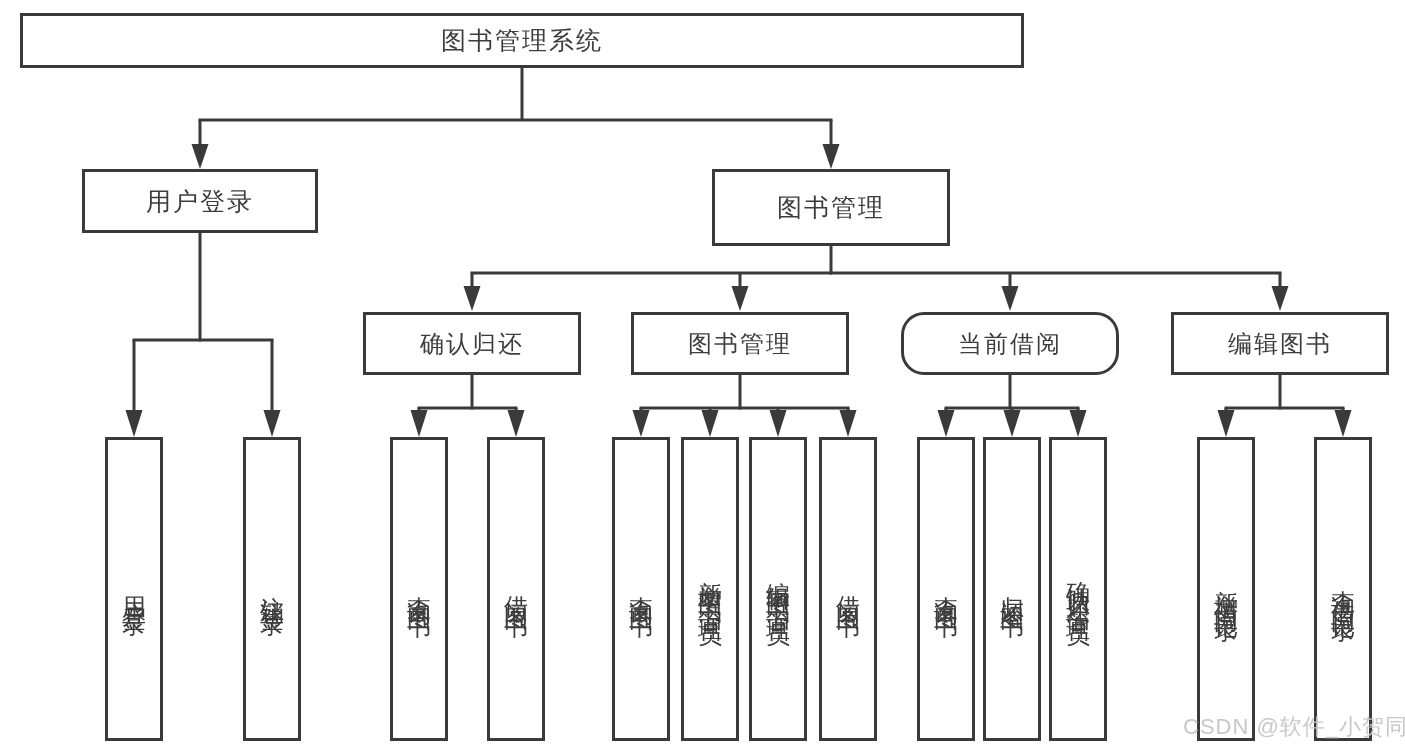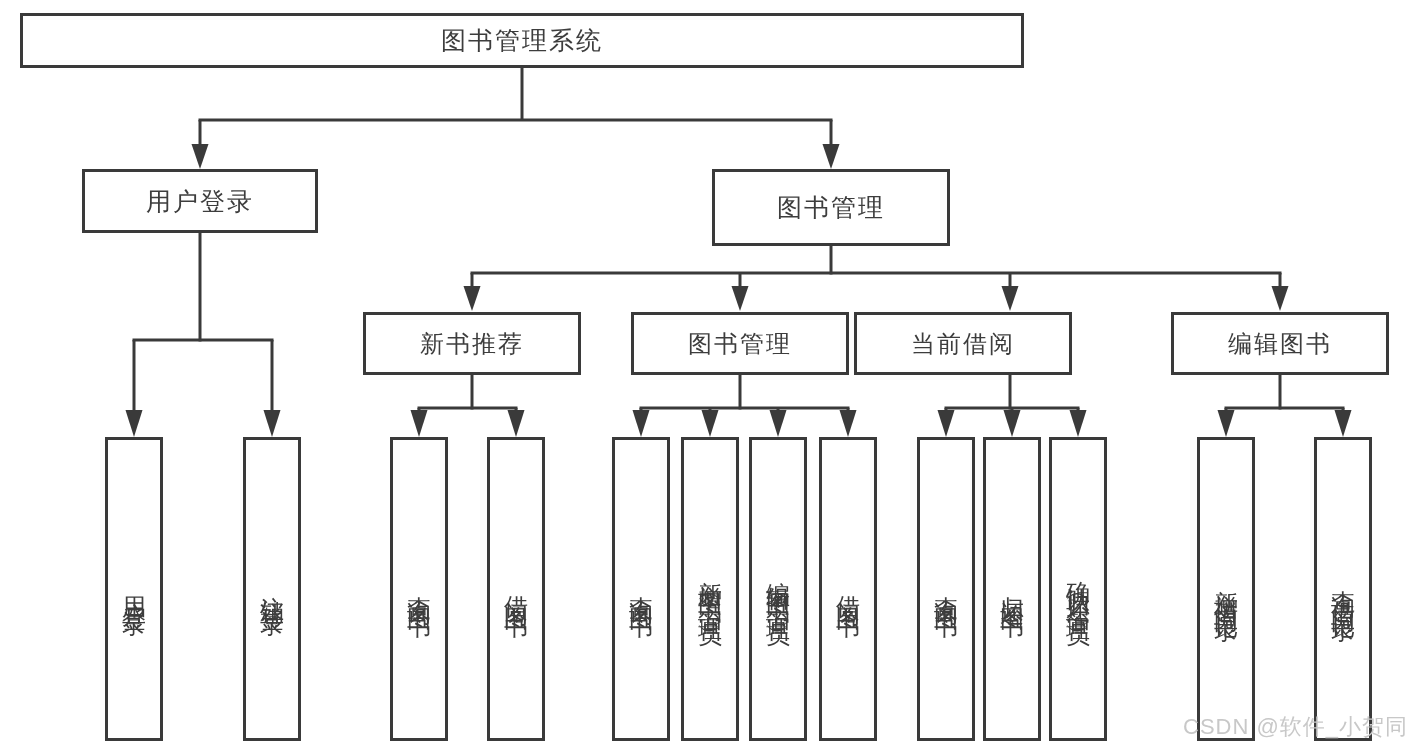--- a/index.html
+++ b/index.html
@@ -18,21 +18,21 @@
     background:#ffffff;
     display:flex;align-items:center;justify-content:center;
     color:#3d3d3d;
     z-index:2;
   }
   .hnode{font-size:25px;letter-spacing:2px;white-space:nowrap;}
   .root{left:20px;top:13px;width:1004px;height:55px;}
   .l2a{left:82px;top:169px;width:236px;height:64px;}
   .l2b{left:712px;top:169px;width:238px;height:77px;}
   .l3{top:312px;height:63px;width:218px;font-size:24px;}
-  .l3a{left:363px;} .l3b{left:631px;} .l3c{left:854px;} .l3d{left:1171px;}
+  .l3a{left:363px;} .l3b{left:631px;} .l3c{left:901px;border-radius:23px;} .l3d{left:1171px;}
   .leaf{top:437px;height:304px;width:58px;}
   .vtext{
     writing-mode:vertical-rl;
     text-orientation:mixed;
     font-size:24px;
     letter-spacing:6px;
     line-height:1;
     color:#3d3d3d;
     max-height:296px;
   }
@@ -125,21 +125,21 @@
   </div>
 
   <div class="node hnode l2a">
     <span>用户登录</span>
   </div>
   <div class="node hnode l2b">
     <span>图书管理</span>
   </div>
 
   <div class="node hnode l3 l3a">
-    <span>新书推荐</span>
+    <span>确认归还</span>
   </div>
   <div class="node hnode l3 l3b">
     <span>图书管理</span>
   </div>
   <div class="node hnode l3 l3c">
     <span>当前借阅</span>
   </div>
   <div class="node hnode l3 l3d">
     <span>编辑图书</span>
   </div>

